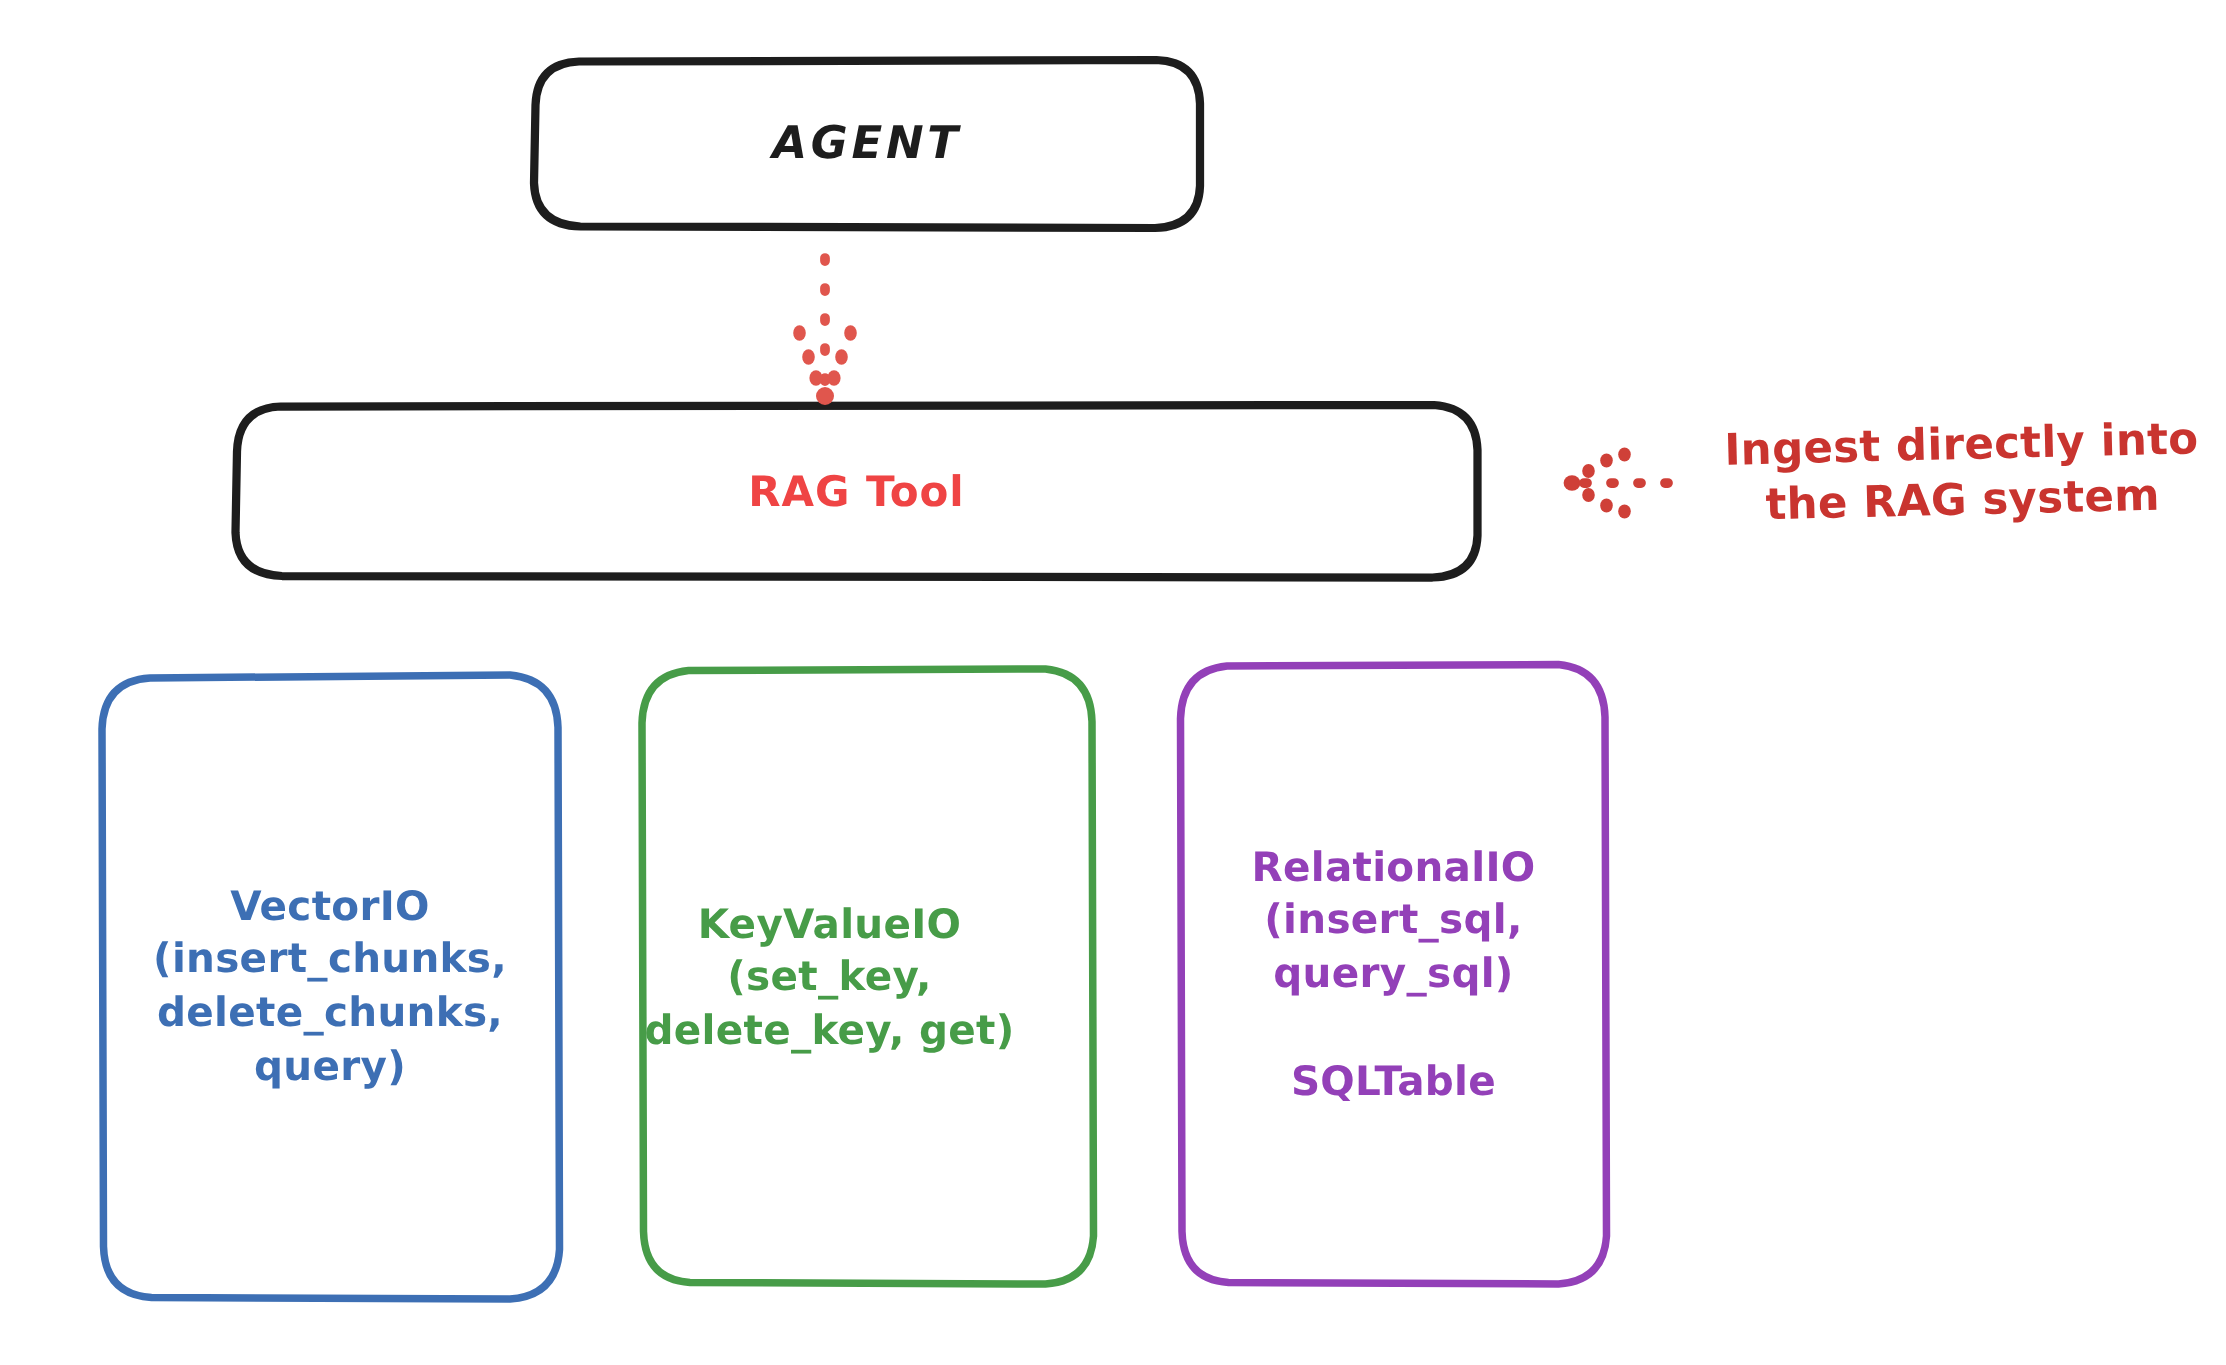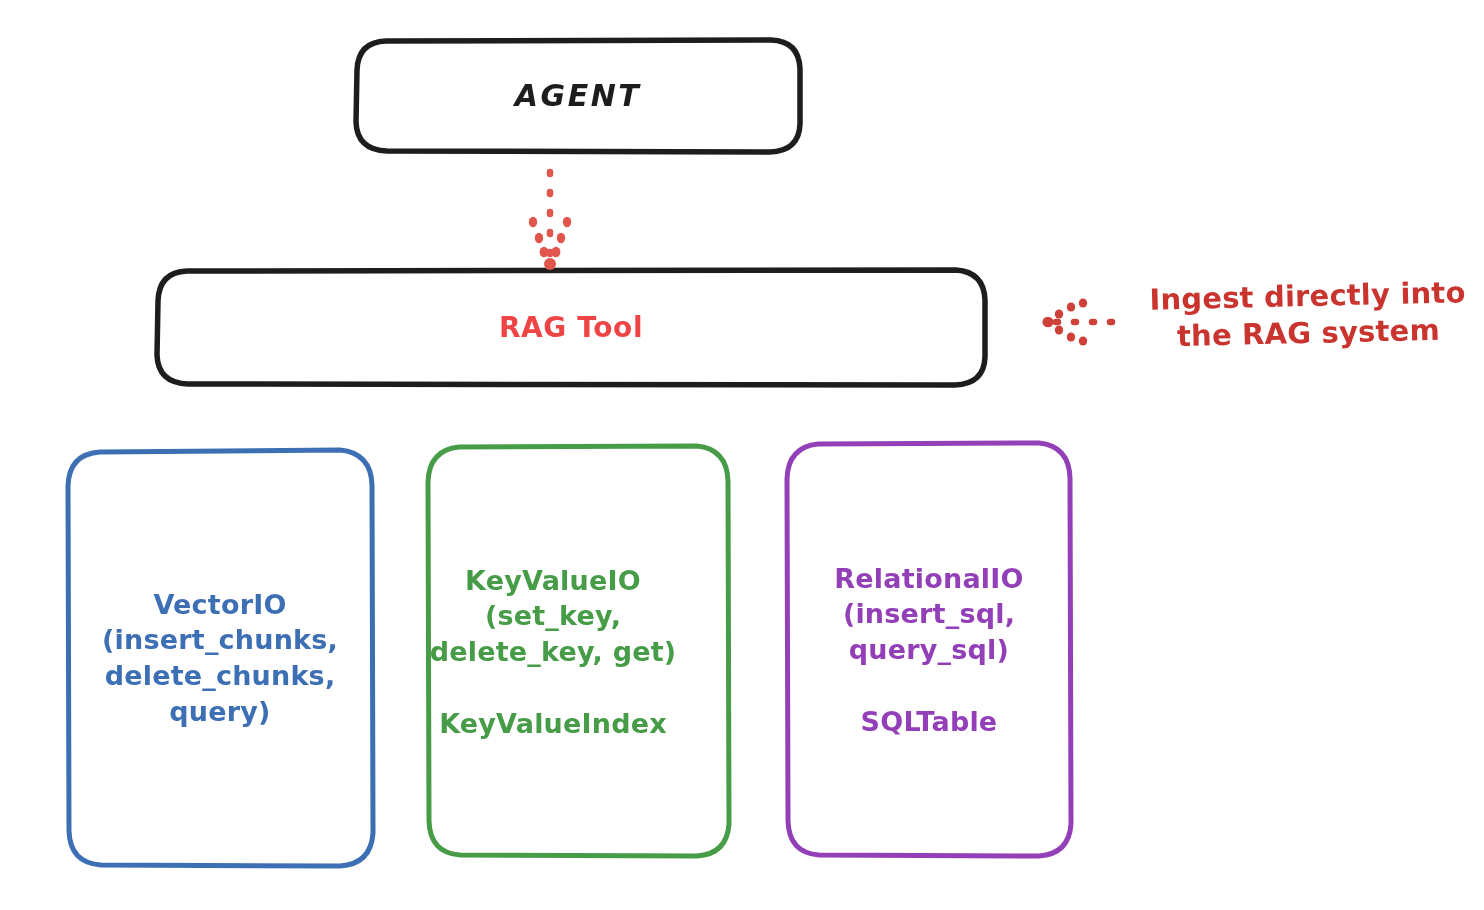--- a/index.html
+++ b/index.html
@@ -158,21 +158,20 @@
   <span class="api">VectorIO
 (insert_chunks,
 delete_chunks,
 query)</span>
 </div>
 
 <div class="store-label" id="keyvalueio-label">
   <span class="api">KeyValueIO
 (set_key,
 delete_key, get)</span>
-  <span class="index">KeyValueIndex</span>
 </div>
 
 <div class="store-label" id="relationalio-label">
   <span class="api">RelationalIO
 (insert_sql,
 query_sql)</span>
   <span class="index">SQLTable</span>
 </div>
 
 <div id="ingest-note">Ingest directly into

